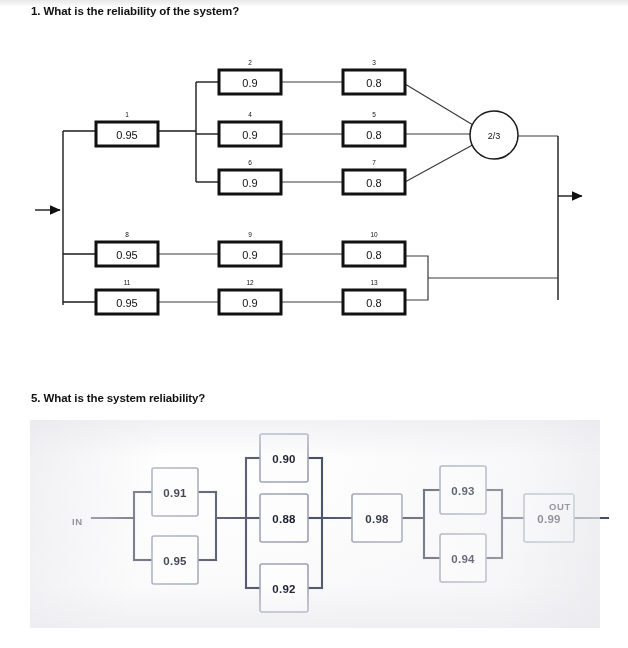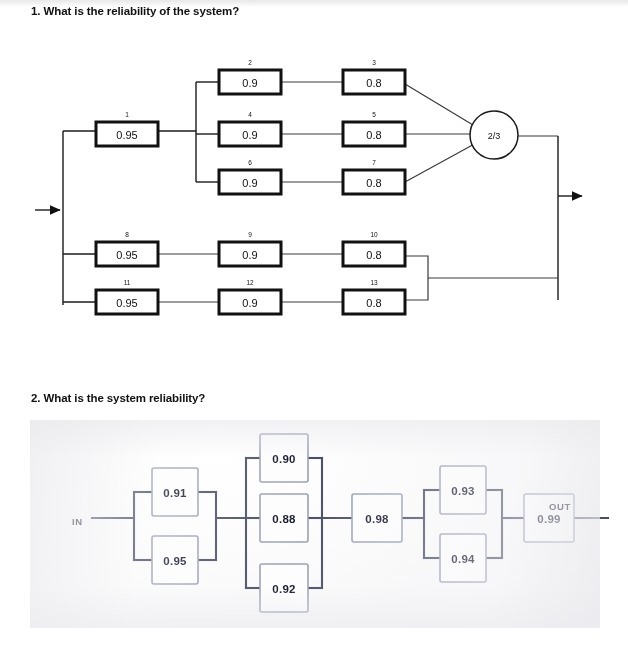--- a/index.html
+++ b/index.html
@@ -192,21 +192,21 @@
     </g>
 
     <g>
       <ellipse class="d1-circle" cx="494" cy="135" rx="24" ry="24"></ellipse>
       <text class="d1-circ-txt" x="494" y="139">2/3</text>
     </g>
   </g>
 </svg>
 </div>
 
-<div class="q-title" id="q2-title">2. What is the system reliability?</div>
+<div class="q-title" id="q2-title">5. What is the system reliability?</div>
 
 <div class="photo">
   <svg width="570" height="208" viewBox="0 0 570 208" xmlns="http://www.w3.org/2000/svg">
     <defs>
       <filter id="softblur2" x="-15%" y="-15%" width="130%" height="130%">
         <feGaussianBlur stdDeviation="0.6"></feGaussianBlur>
       </filter>
     </defs>
 
     <g filter="url(#softblur2)">

